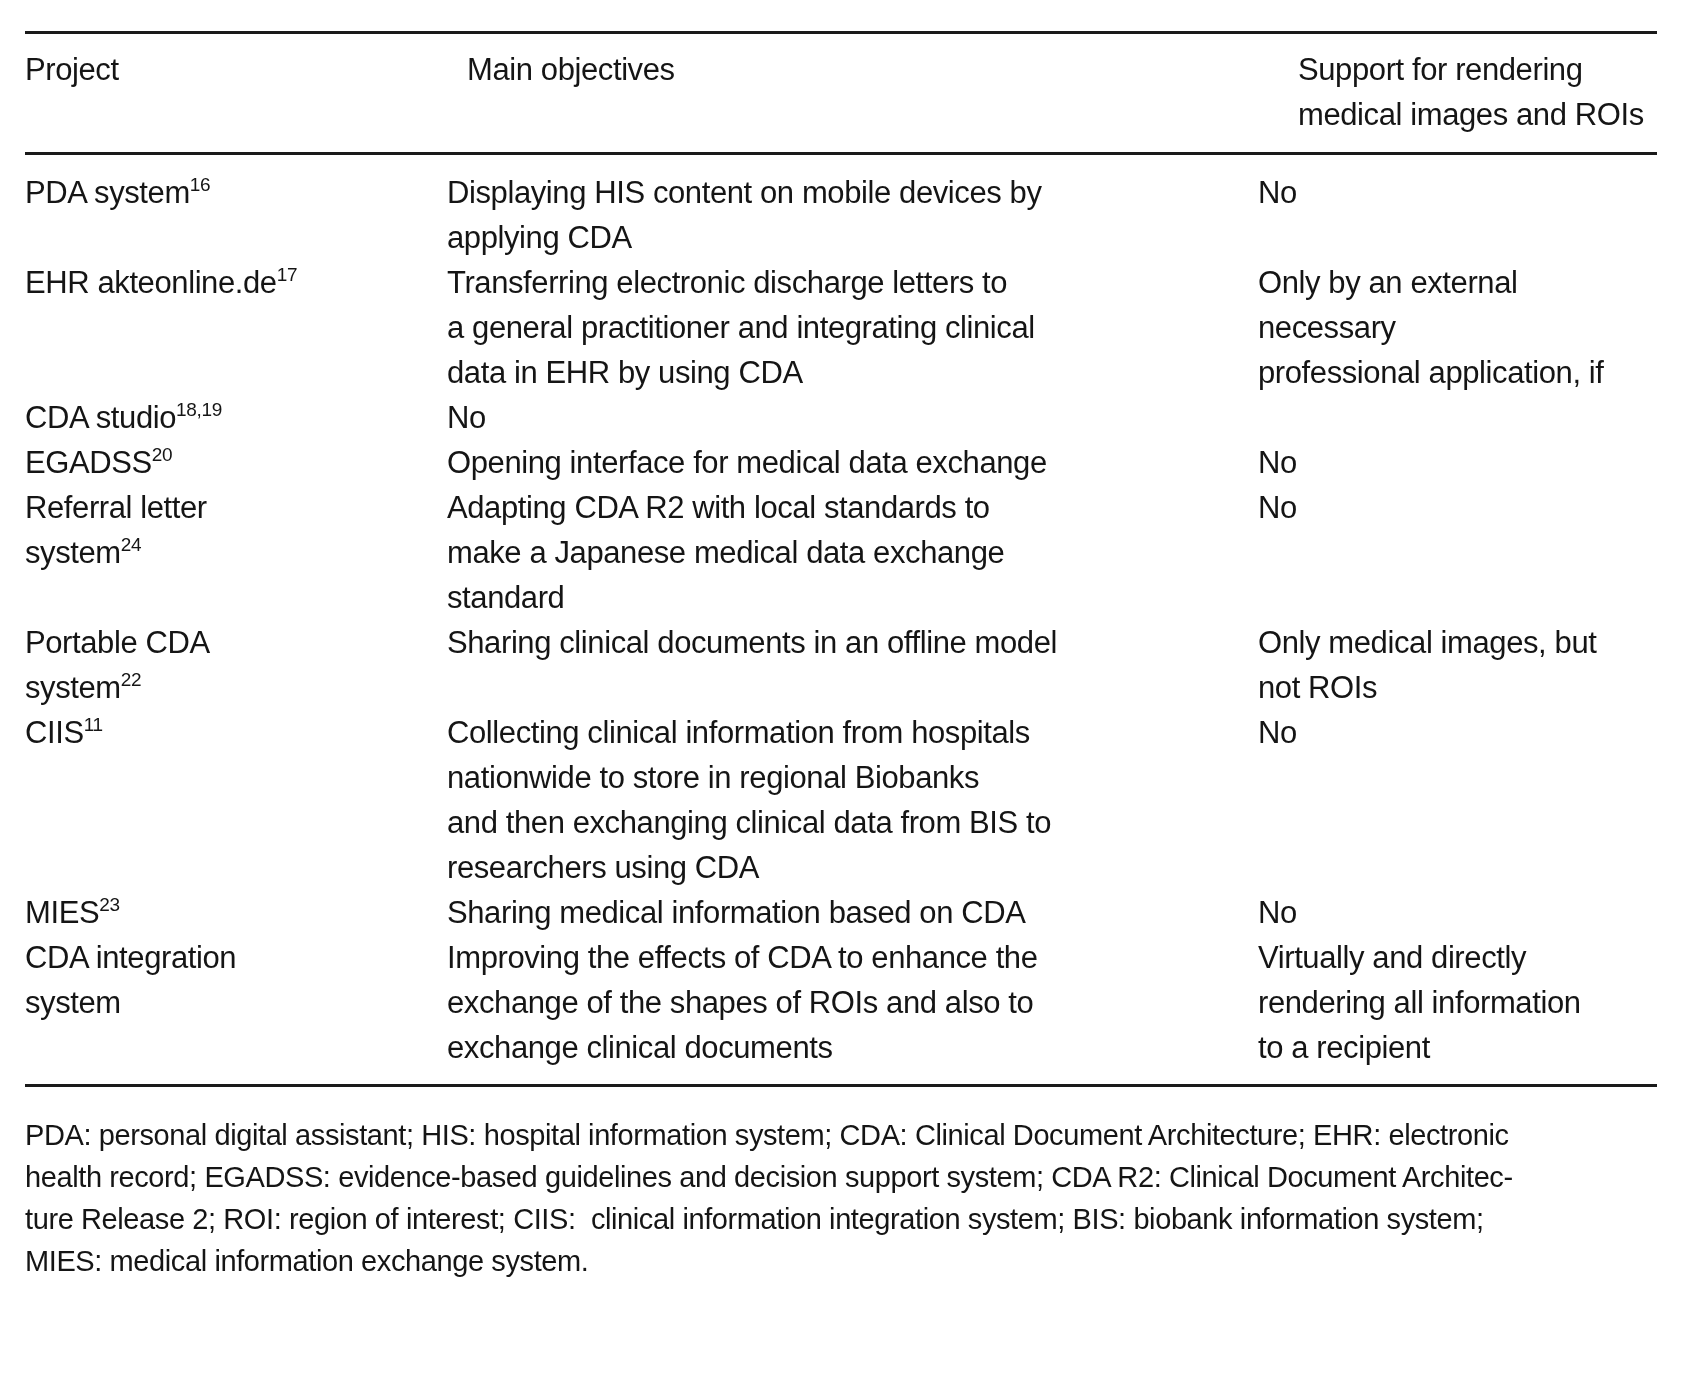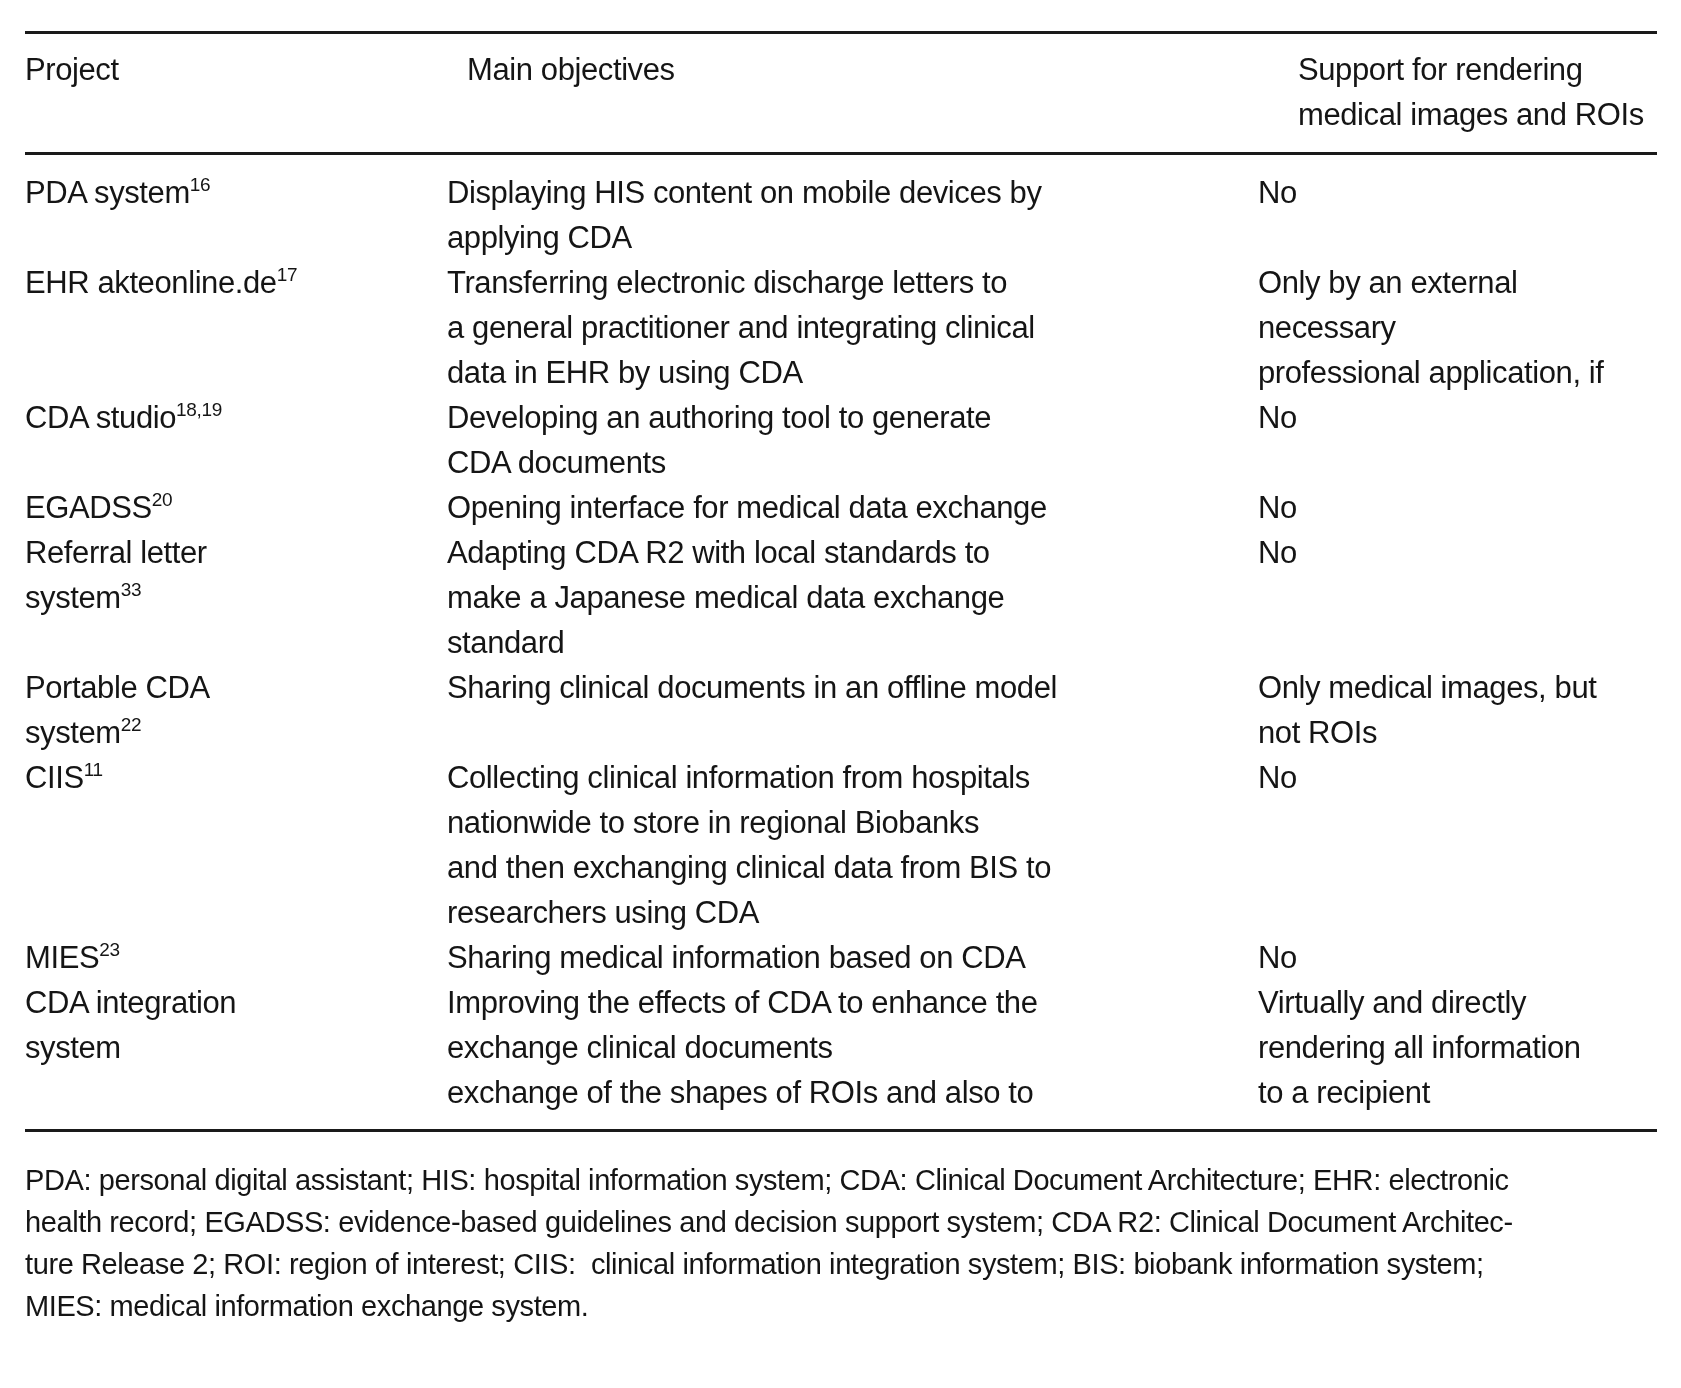--- a/index.html
+++ b/index.html
@@ -105,44 +105,40 @@
         <div class="ln">necessary</div>
         <div class="ln">professional application, if</div>
       </div>
     </div>
 
     <div class="grid row">
       <div class="cell">
         <div class="ln"><span>CDA studio</span><sup class="sup">18,19</sup></div>
       </div>
       <div class="cell">
-        <div class="ln">Developing an authoring tool to generate</div>
-        <div class="ln">CDA documents</div>
-      </div>
-      <div class="cell">
         <div class="ln">No</div>
       </div>
     </div>
 
     <div class="grid row">
       <div class="cell">
         <div class="ln"><span>EGADSS</span><sup class="sup">20</sup></div>
       </div>
       <div class="cell">
         <div class="ln">Opening interface for medical data exchange</div>
       </div>
       <div class="cell">
         <div class="ln">No</div>
       </div>
     </div>
 
     <div class="grid row">
       <div class="cell">
         <div class="ln"><span>Referral letter</span></div>
-        <div class="ln"><span>system</span><sup class="sup">33</sup></div>
+        <div class="ln"><span>system</span><sup class="sup">24</sup></div>
       </div>
       <div class="cell">
         <div class="ln">Adapting CDA R2 with local standards to</div>
         <div class="ln">make a Japanese medical data exchange</div>
         <div class="ln">standard</div>
       </div>
       <div class="cell">
         <div class="ln">No</div>
       </div>
     </div>
@@ -188,22 +184,22 @@
       </div>
     </div>
 
     <div class="grid row">
       <div class="cell">
         <div class="ln"><span>CDA integration</span></div>
         <div class="ln"><span>system</span></div>
       </div>
       <div class="cell">
         <div class="ln">Improving the effects of CDA to enhance the</div>
+        <div class="ln">exchange of the shapes of ROIs and also to</div>
         <div class="ln">exchange clinical documents</div>
-        <div class="ln">exchange of the shapes of ROIs and also to</div>
       </div>
       <div class="cell">
         <div class="ln">Virtually and directly</div>
         <div class="ln">rendering all information</div>
         <div class="ln">to a recipient</div>
       </div>
     </div>
 
   </div>
 

